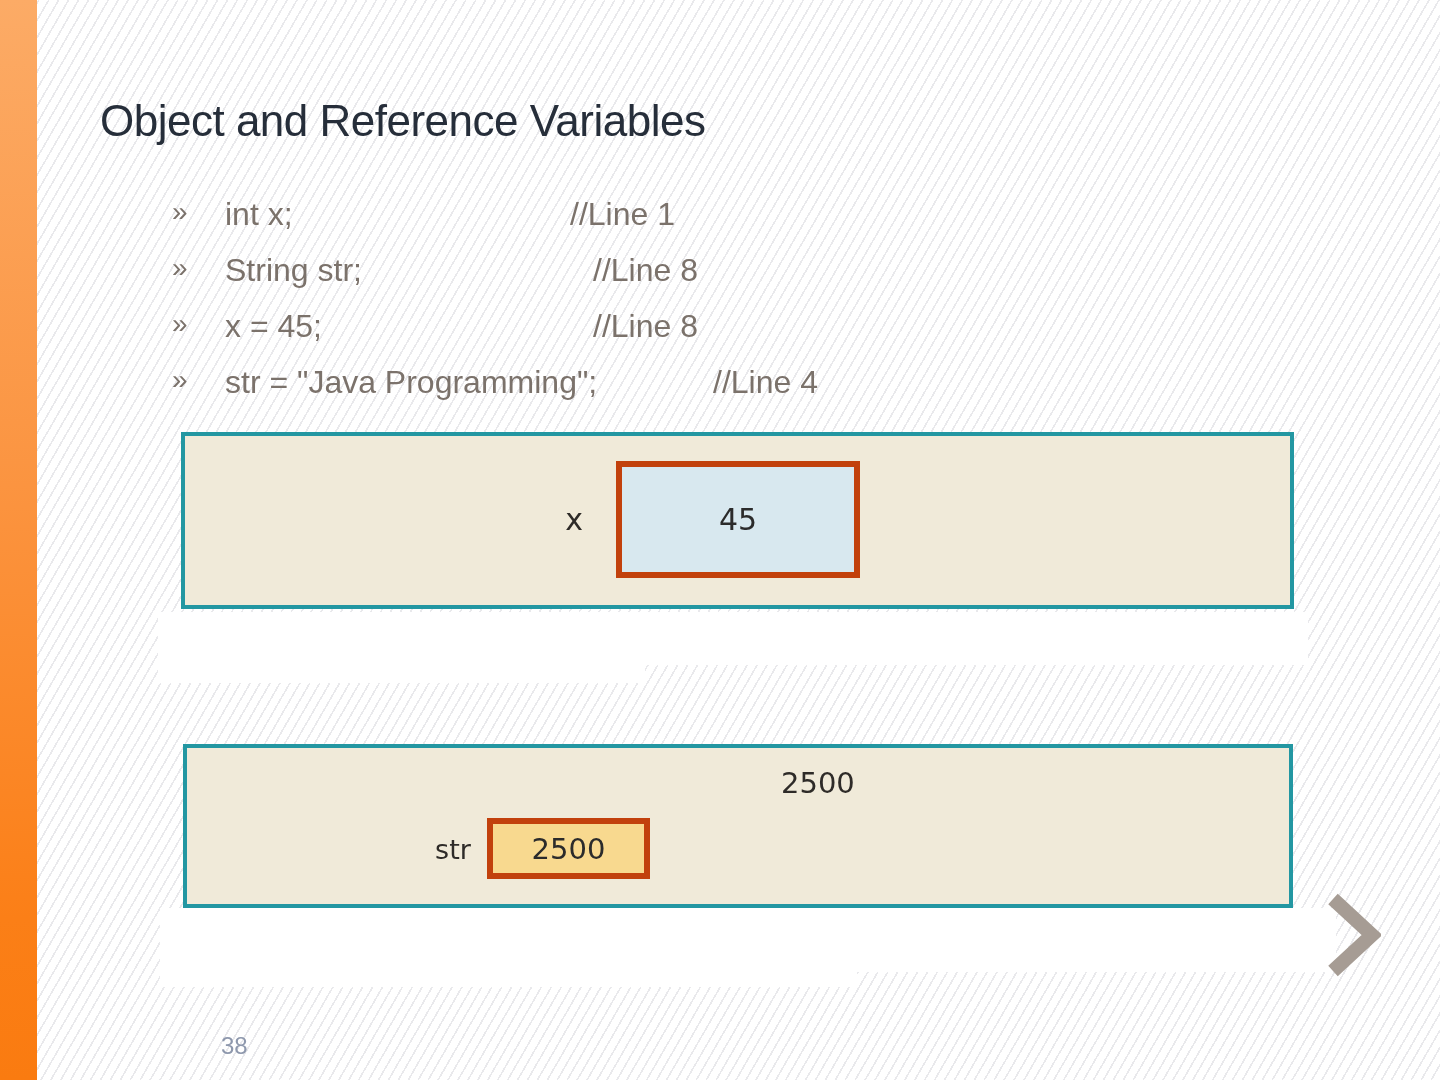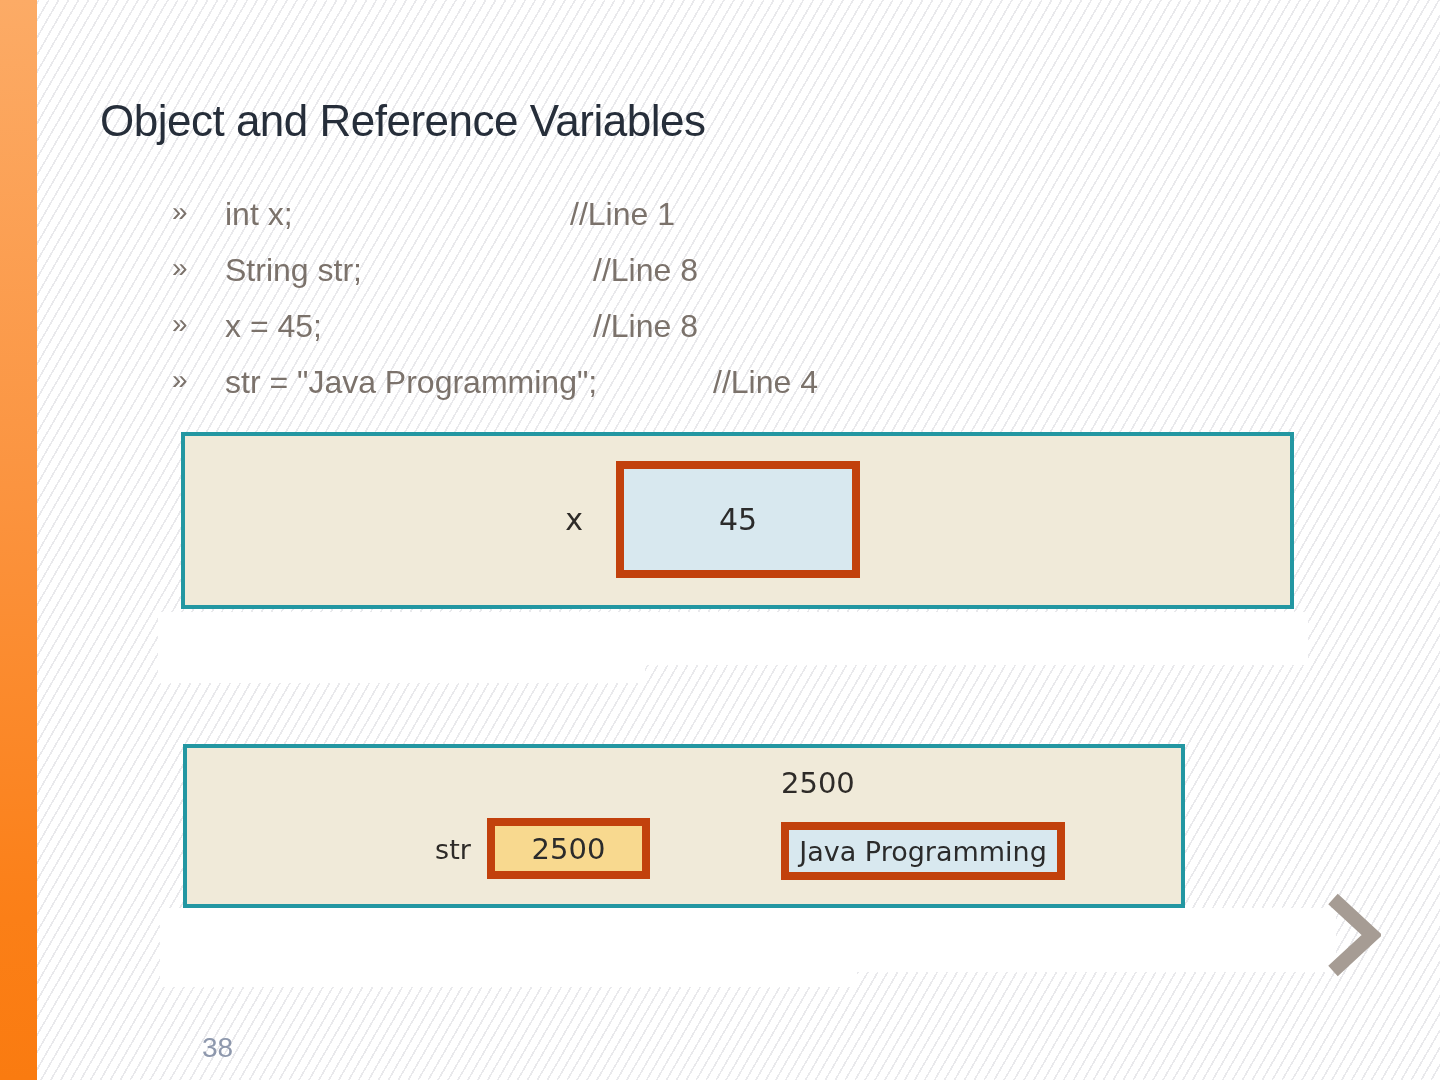--- a/index.html
+++ b/index.html
@@ -37,48 +37,48 @@
   .band-a1{left:158px;top:612px;width:1150px;height:53px;}
   .band-a2{left:158px;top:612px;width:487px;height:71px;}
   .band-b1{left:160px;top:908px;width:1176px;height:64px;}
   .band-b2{left:160px;top:908px;width:697px;height:79px;}
 
   .panel{
     position:absolute;background:#f0ead9;
     border:4px solid #2397a2;box-sizing:border-box;
   }
   .panel-1{left:181px;top:432px;width:1113px;height:177px;}
-  .panel-2{left:183px;top:744px;width:1002px;height:164px;}
+  .panel-2{left:183px;top:744px;width:1110px;height:164px;}
 
   .fig-label{
     position:absolute;color:#2e2b28;
     font-family:"DejaVu Sans", sans-serif;
   }
   .value-box{
     position:absolute;box-sizing:border-box;
-    border:8px solid #c2410c;
+    border:6px solid #c2410c;
     display:flex;align-items:center;justify-content:center;
     font-family:"DejaVu Sans", sans-serif;color:#2b2b2b;
   }
   .box-blue{background:#d8e8ef;}
   .box-yellow{background:#f8d98f;}
 
   
   .fig1-var{left:350px;top:66px;width:48px;text-align:right;font-size:30px;}
   .fig1-value{left:431px;top:25px;width:244px;height:117px;font-size:30px;}
 
   
   .fig2-address{left:594px;top:18px;font-size:29px;}
   .fig2-var{left:238px;top:86px;width:56px;text-align:center;font-size:27px;}
   .fig2-ref{left:300px;top:70px;width:163px;height:61px;font-size:29px;}
   .fig2-obj{left:594px;top:74px;width:284px;height:58px;font-size:27px;}
 
   .page-number{
-    position:absolute;left:202px;top:1032px;
-    font-size:28px;color:#8e98ad;
+    position:absolute;left:221px;top:1032px;
+    font-size:24px;color:#8e98ad;
   }
   .next-chevron{position:absolute;left:1325px;top:893px;width:56px;height:84px;cursor:pointer;}
 </style>
 </head>
 <body>
 
 <div class="slide">
 
   <div class="accent-bar"></div>
 
@@ -116,23 +116,20 @@
       <span>45</span>
     </div>
   </div>
 
   <div class="panel panel-2">
     <span class="fig-label fig2-address">2500</span>
     <span class="fig-label fig2-var">str</span>
     <div class="value-box box-yellow fig2-ref">
       <span>2500</span>
     </div>
-    <div class="value-box box-blue fig2-obj">
-      <span>Java Programming</span>
-    </div>
   </div>
 
   <svg class="next-chevron" viewBox="0 0 56 84">
     <polyline points="8,6 47,42 8,78" fill="none" stroke="#a69c94" stroke-width="14" stroke-linecap="butt" stroke-linejoin="miter"></polyline>
   </svg>
 
   <span class="page-number">38</span>
 
 </div>
 

